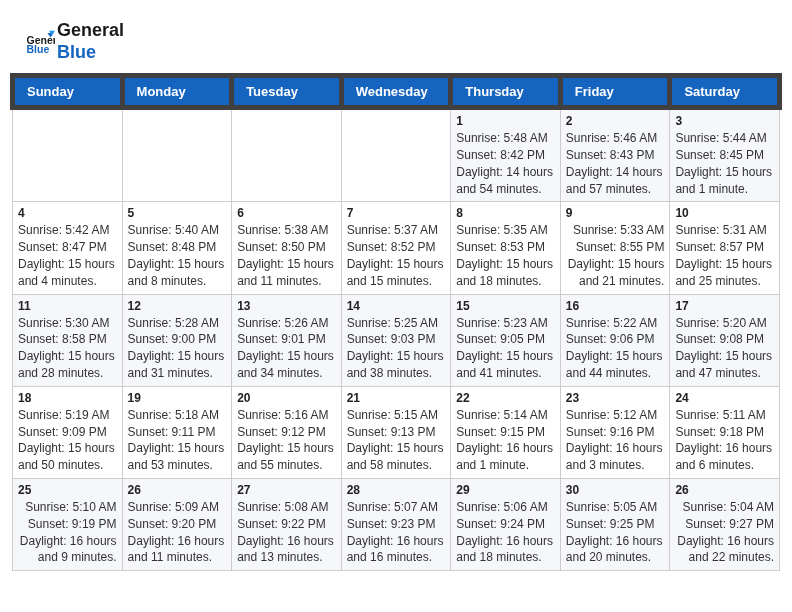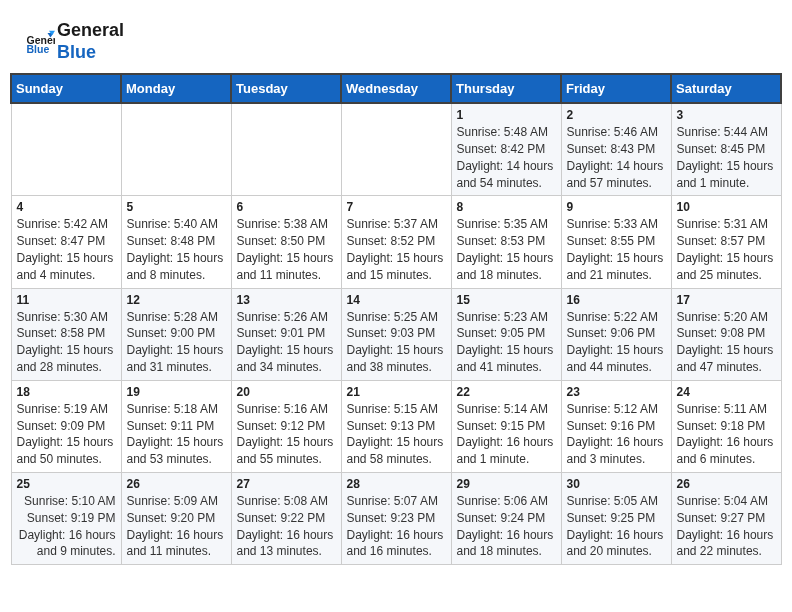--- a/index.html
+++ b/index.html
@@ -41,23 +41,23 @@
     .calendar {
       width: 100%;
       border-collapse: collapse;
       margin-top: 5px;
     }
     .calendar thead th {
       background-color: #1565c0;
       color: #fff;
       font-size: 13px;
       font-weight: bold;
-      padding: 6px 4px;
+      padding: 6px 12px;
       text-align: left;
-      border: 2px solid #404040;
+      border: 5px solid #404040;
     }
     .calendar tbody td {
       vertical-align: top;
       border: 1px solid #ccc;
       padding: 4px 5px;
       font-size: 10.5px;
       color: #222;
       width: calc(100% / 7);
       height: 88px;
       background: #fff;
@@ -176,21 +176,21 @@
         </td>
         <td>
           <span class="day-num">8</span>
           <div class="cell-text" style="white-space: pre-line;">Sunrise: 5:35 AM
 Sunset: 8:53 PM
 Daylight: 15 hours
 and 18 minutes.</div>
         </td>
         <td>
           <span class="day-num">9</span>
-          <div class="cell-text" style="white-space: pre-line;">Sunrise: 5:33 AM
+          <div class="cell-text" style="white-space: pre-line; text-align: right;">Sunrise: 5:33 AM
 Sunset: 8:55 PM
 Daylight: 15 hours
 and 21 minutes.</div>
         </td>
         <td>
           <span class="day-num">10</span>
           <div class="cell-text" style="white-space: pre-line;">Sunrise: 5:31 AM
 Sunset: 8:57 PM
 Daylight: 15 hours
 and 25 minutes.</div>
@@ -336,20 +336,20 @@
         </td>
         <td>
           <span class="day-num">30</span>
           <div class="cell-text" style="white-space: pre-line;">Sunrise: 5:05 AM
 Sunset: 9:25 PM
 Daylight: 16 hours
 and 20 minutes.</div>
         </td>
         <td>
           <span class="day-num">26</span>
-          <div class="cell-text" style="white-space: pre-line;">Sunrise: 5:04 AM
+          <div class="cell-text" style="white-space: pre-line; text-align: right;">Sunrise: 5:04 AM
 Sunset: 9:27 PM
 Daylight: 16 hours
 and 22 minutes.</div>
         </td>
       </tr>
     </tbody>
 </table>
 
 </body></html>

